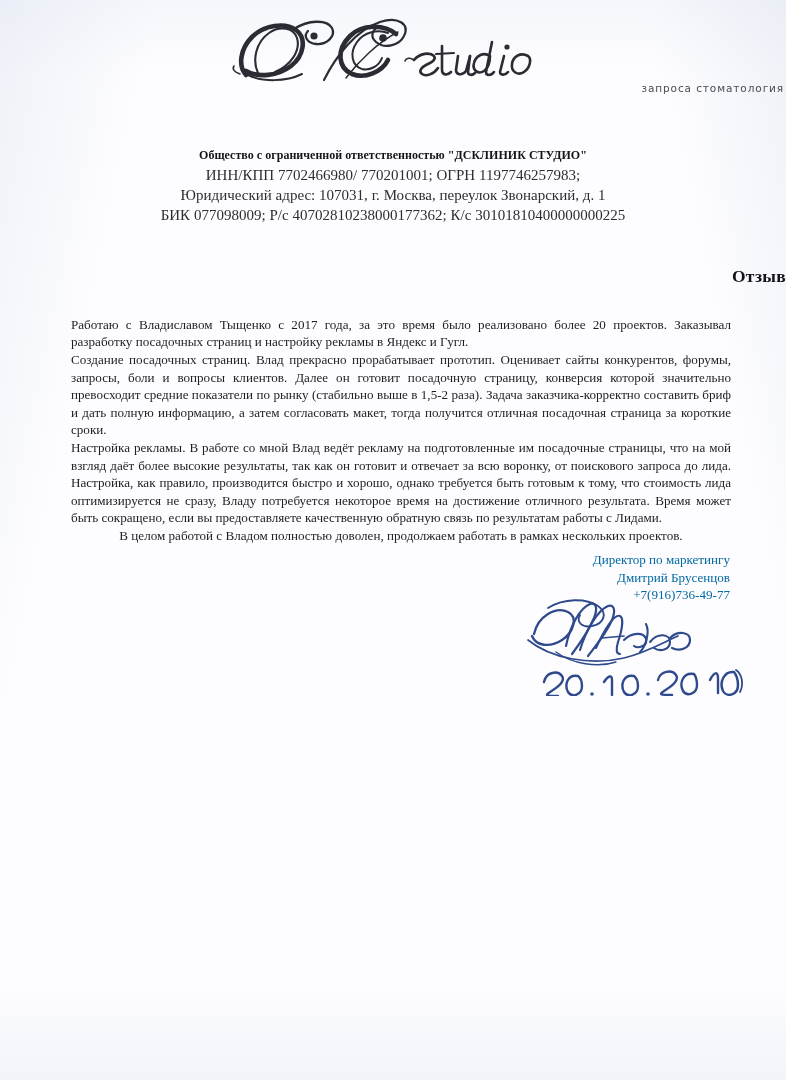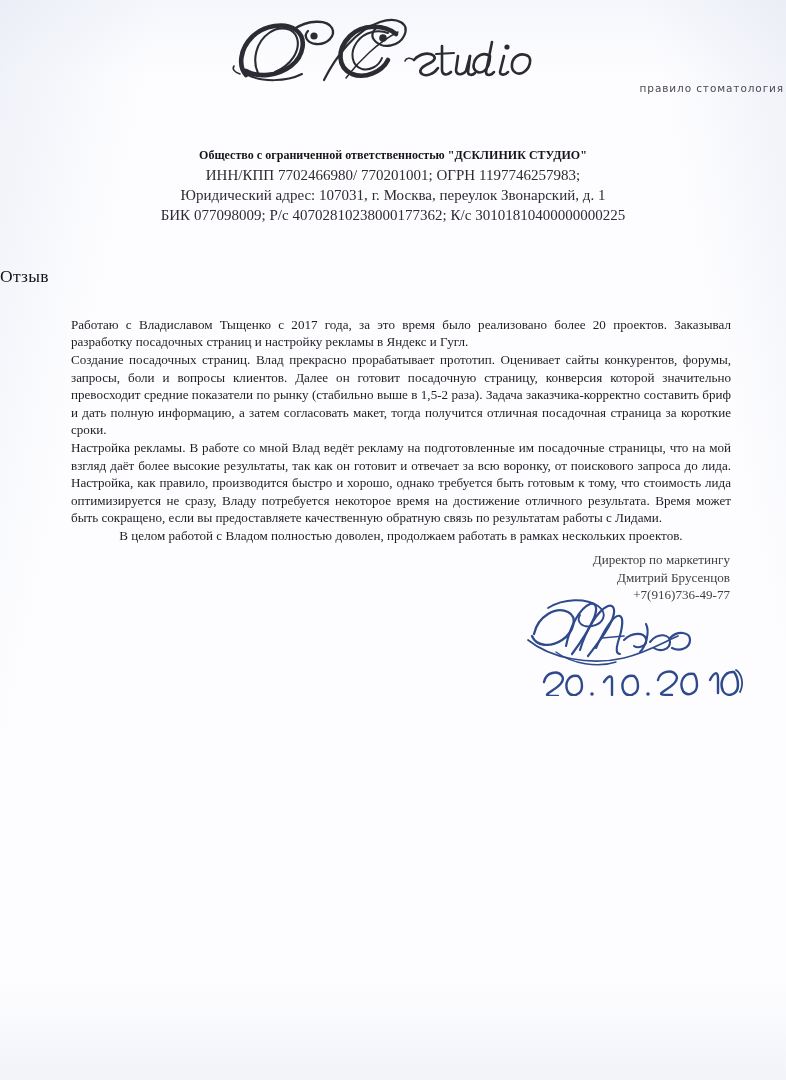--- a/index.html
+++ b/index.html
@@ -69,23 +69,23 @@
     color: #2c2c34;
     line-height: 1.33;
     letter-spacing: 0.01px;
   }
 
   
   #doc-title {
     position: absolute;
     left: 0; right: 0;
     top: 266px;
-    text-align: left;
+    text-align: right;
     font-size: 17.5px;
-    font-weight: normal;
+    font-weight: bold;
     color: #121218;
     letter-spacing: 0.3px;
   }
 
   
   #body-text {
     position: absolute;
     left: 71px;
     top: 316px;
     width: 660px;
@@ -103,21 +103,21 @@
   #body-text p.no-justify { text-align: center; }
 
   
   #sign-block {
     position: absolute;
     right: 56px;
     top: 551px;
     text-align: right;
     font-size: 13.1px;
     line-height: 1.34;
-    color: #404040;
+    color: #0369a1;
   }
 
   
   #signature-area {
     position: absolute;
     left: 520px;
     top: 596px;
     width: 230px;
     height: 100px;
     pointer-events: none;
@@ -156,21 +156,21 @@
           <path d="M242 40 L240 56 C240 59 244 60 247 57" stroke-width="2.6"></path>
           <path d="M264 26 L258 56 C258 60 263 60 266 56" stroke-width="2.6"></path>
           <path d="M262 40 C256 36 248 39 246 47 C244 54 250 59 256 55 C260 52 262 46 262 40" stroke-width="2.6"></path>
           <path d="M276 40 L272 56 C272 59 277 60 280 56" stroke-width="2.6"></path>
           <circle cx="279" cy="31" r="2.6" fill="#2b2b33" stroke="none"></circle>
           <path d="M300 40 C293 36 285 40 284 48 C283 56 290 60 296 56 C302 52 304 43 300 40 Z" stroke-width="2.6"></path>
           <path d="M186 44 C182 41 178 42 177 45" stroke-width="1.6"></path>
         </g>
       </svg>
     </div>
-    <div id="logo-sub">правило стоматология</div>
+    <div id="logo-sub">запроса стоматология</div>
   </div>
 
   <div id="company-header">
     <div id="company-name">Общество с ограниченной ответственностью "ДСКЛИНИК СТУДИО"</div>
     <div class="company-line">ИНН/КПП 7702466980/ 770201001; ОГРН 1197746257983;</div>
     <div class="company-line">Юридический адрес: 107031, г. Москва, переулок Звонарский, д. 1</div>
     <div class="company-line">БИК 077098009; Р/с 40702810238000177362; К/с 30101810400000000225</div>
   </div>
 
   <div id="doc-title">Отзыв</div>

